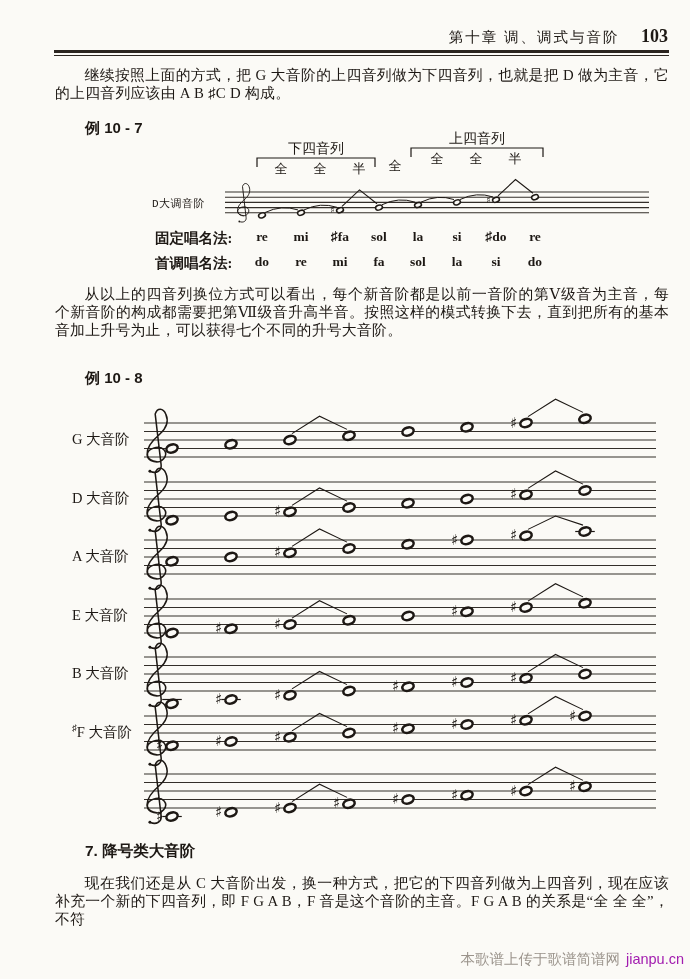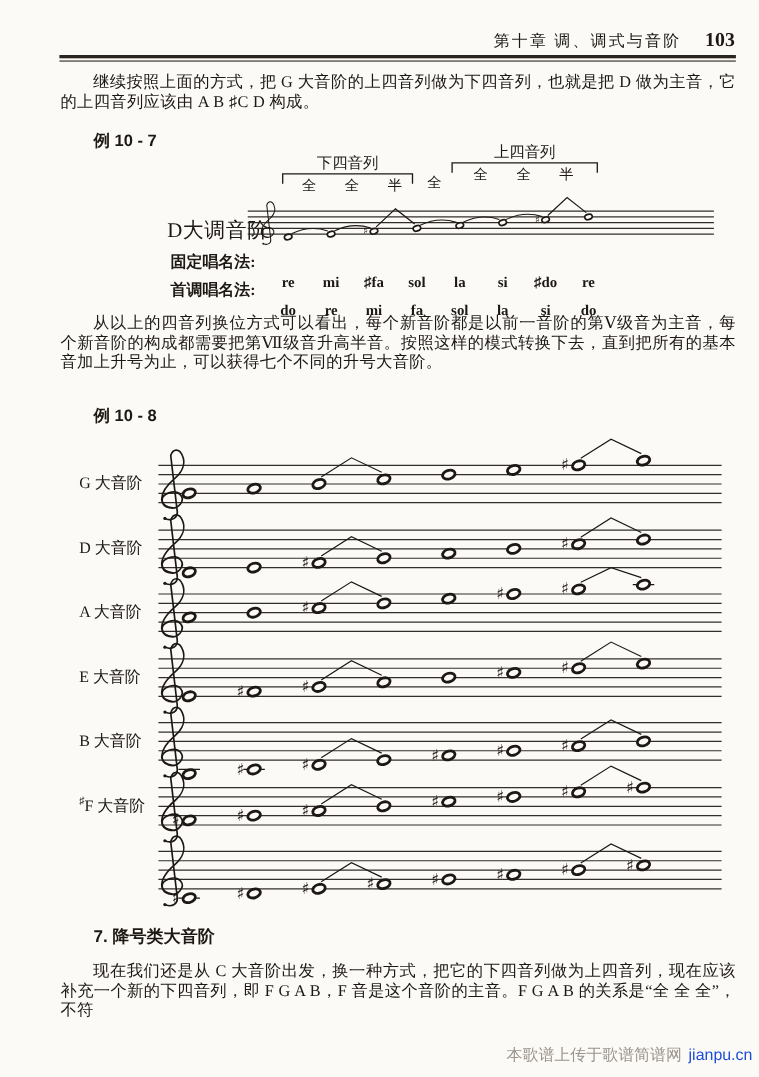--- a/index.html
+++ b/index.html
@@ -9,25 +9,25 @@
         text-align:justify;text-indent:2em;letter-spacing:.3px;}
   .p1{top:66px;}
   .p2{top:285px;}
   .p3{top:874px;}
   .header{position:absolute;top:26px;right:22px;font-size:14.5px;letter-spacing:2px;white-space:nowrap;}
   .header .pageno{font-size:18px;font-weight:700;margin-left:16px;letter-spacing:0;}
   .rule{position:absolute;left:54px;right:21px;top:50px;height:2px;
         border-top:3px solid #2b2520;border-bottom:1px solid #2b2520;}
   .exlabel{position:absolute;left:85px;font-weight:700;font-size:15px;
         font-family:Liberation Sans, sans-serif;}
-  .stafflabel{position:absolute;font-size:19px;letter-spacing:.5px;}
+  .stafflabel{position:absolute;font-size:11px;letter-spacing:.5px;font-family:Liberation Mono, monospace;}
   svg.notation{position:absolute;}
   .sollabel{position:absolute;left:155px;font-weight:700;font-size:14.5px;}
   .syl{position:absolute;width:44px;text-align:center;font-weight:700;font-size:13.5px;
-        font-family:"Liberation Serif","DejaVu Sans",serif;margin-top:20px;}
+        font-family:"Liberation Serif","DejaVu Sans",serif;}
   .scale-row{position:absolute;left:72px;width:594px;height:86px;}
   .scale-label{position:absolute;left:0;top:0;width:72px;text-align:left;font-size:14.5px;padding-top:33px;}
   .scale-label sup{font-size:9.5px;vertical-align:super;}
   .heading4{position:absolute;left:85px;top:841px;font-weight:700;font-size:15.5px;
         font-family:"Liberation Sans","DejaVu Sans",sans-serif;}
   .watermark{position:absolute;right:6px;top:950px;font-size:14.5px;color:#9b948c;
         font-family:"Liberation Sans","DejaVu Sans",sans-serif;}
   .watermark .site{color:#c46a45;margin-left:6px;text-decoration:none;cursor:pointer;}
 </style>
 </head>
@@ -92,21 +92,21 @@
 
   <div class="exlabel" style="top:369px;">例 10 - 8</div>
 
   <div id="scale-rows-anchor"></div>
 
   <div class="heading4">7. 降号类大音阶</div>
 
   <p class="para p3">现在我们还是从 C 大音阶出发，换一种方式，把它的下四音列做为上四音列，现在应该补充一个新的下四音列，即 F G A B，F 音是这个音阶的主音。F G A B 的关系是“全 全 全”，不符</p>
 
   <div class="watermark">
-    <span>本歌谱上传于歌谱简谱网</span><a class="site" style="color: #1d4ed8;">jianpu.cn</a>
+    <span>本歌谱上传于歌谱简谱网</span><a class="site" style="color: #a21caf;">jianpu.cn</a>
   </div>
 
 <span class="syl" style="left: 240px; top: 229px;">re</span>
     <span class="syl" style="left: 279px; top: 229px;">mi</span>
     <span class="syl" style="left: 318px; top: 229px;">♯fa</span>
     <span class="syl" style="left: 357px; top: 229px;">sol</span>
     <span class="syl" style="left: 396px; top: 229px;">la</span>
     <span class="syl" style="left: 435px; top: 229px;">si</span>
     <span class="syl" style="left: 474px; top: 229px;">♯do</span>
     <span class="syl" style="left: 513px; top: 229px;">re</span>

